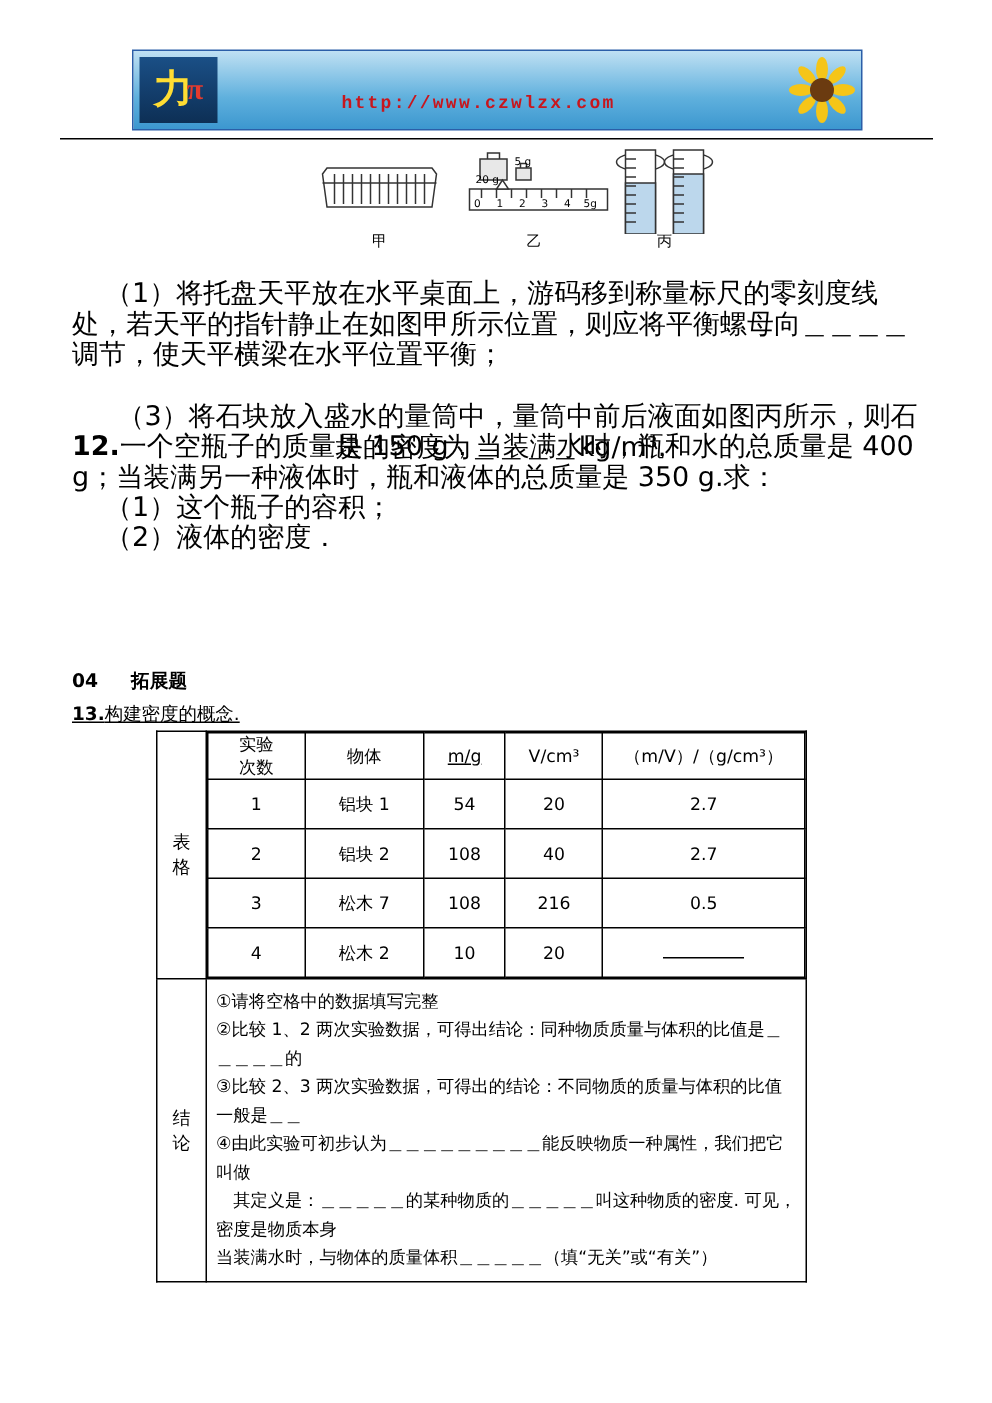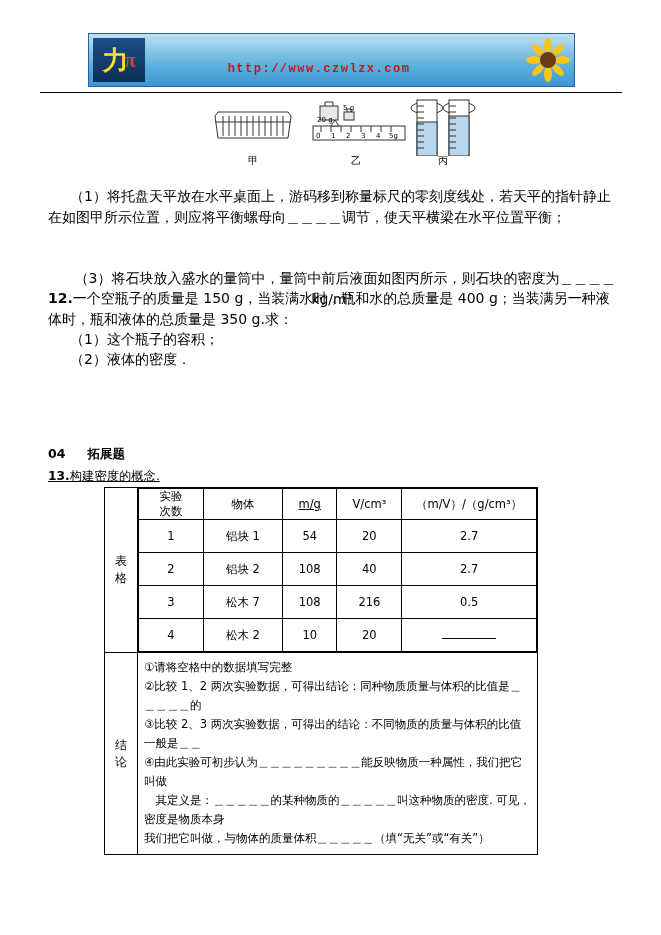--- a/index.html
+++ b/index.html
@@ -116,21 +116,21 @@
     left: 40px;
     top: 92px;
     width: 582px;
     height: 0;
     border-top: 1px solid #000;
   }
   .blk {
     position: absolute;
     left: 48px;
     width: 572px;
-    font-size: 14px;
+    font-size: 18px;
     line-height: 20.5px;
     font-family: "DejaVu Sans", sans-serif;
   }
   .ind {
     text-indent: 22px;
   }
   .bold {
     font-weight: bold;
   }
 
@@ -356,21 +356,21 @@
       <tr>
         <td class="side-cell"><span style="white-space:pre-line">结
 论</span></td>
         <td>
           <div class="concl">
             <div>①请将空格中的数据填写完整</div>
             <div>②比较 1、2 两次实验数据，可得出结论：同种物质质量与体积的比值是＿＿＿＿＿的</div>
             <div>③比较 2、3 两次实验数据，可得出的结论：不同物质的质量与体积的比值一般是＿＿</div>
             <div>④由此实验可初步认为＿＿＿＿＿＿＿＿＿能反映物质一种属性，我们把它叫做</div>
             <div>　其定义是：＿＿＿＿＿的某种物质的＿＿＿＿＿叫这种物质的密度. 可见，密度是物质本身</div>
-            <div>我们把它叫做，与物体的质量体积＿＿＿＿＿（填“无关”或“有关”）</div>
+            <div>当装满水时，与物体的质量体积＿＿＿＿＿（填“无关”或“有关”）</div>
           </div>
         </td>
       </tr>
     </tbody>
       </table>
   </div>
 
 </div>
 
 </body></html>

